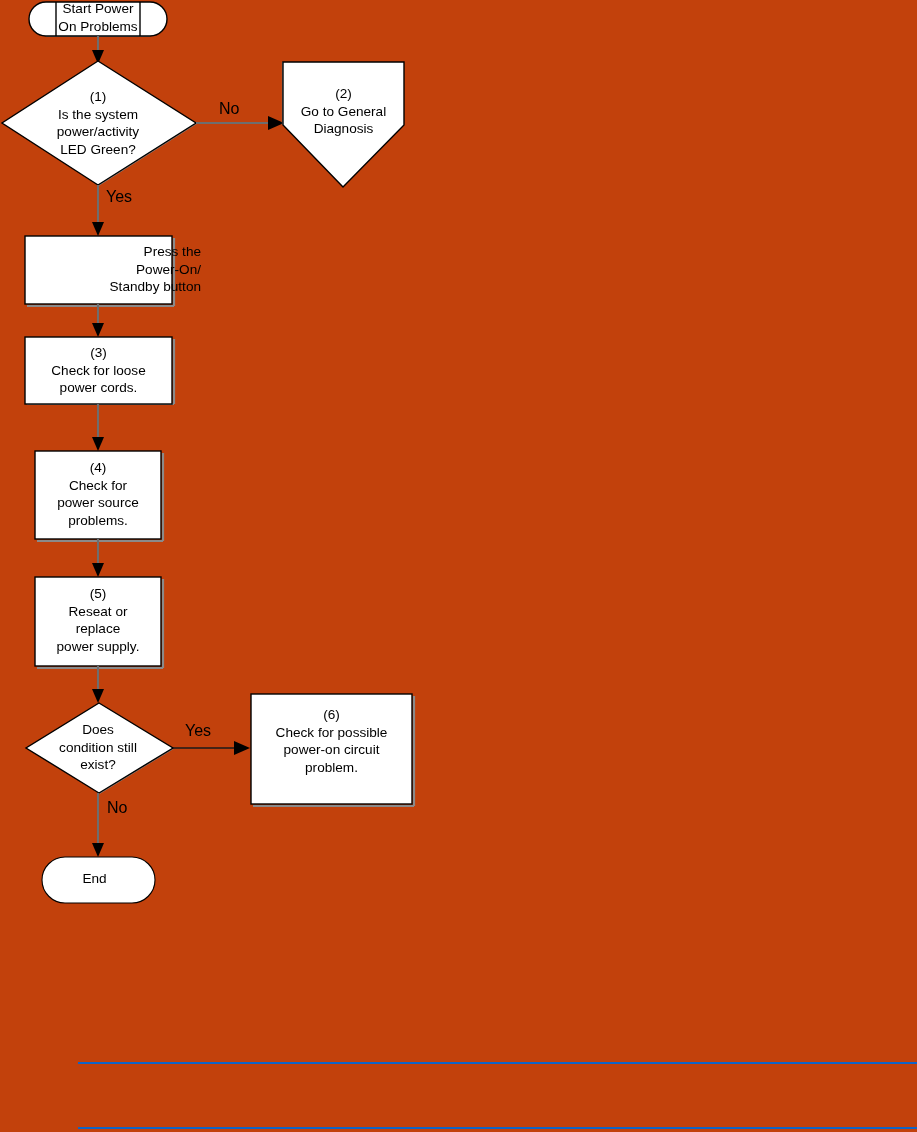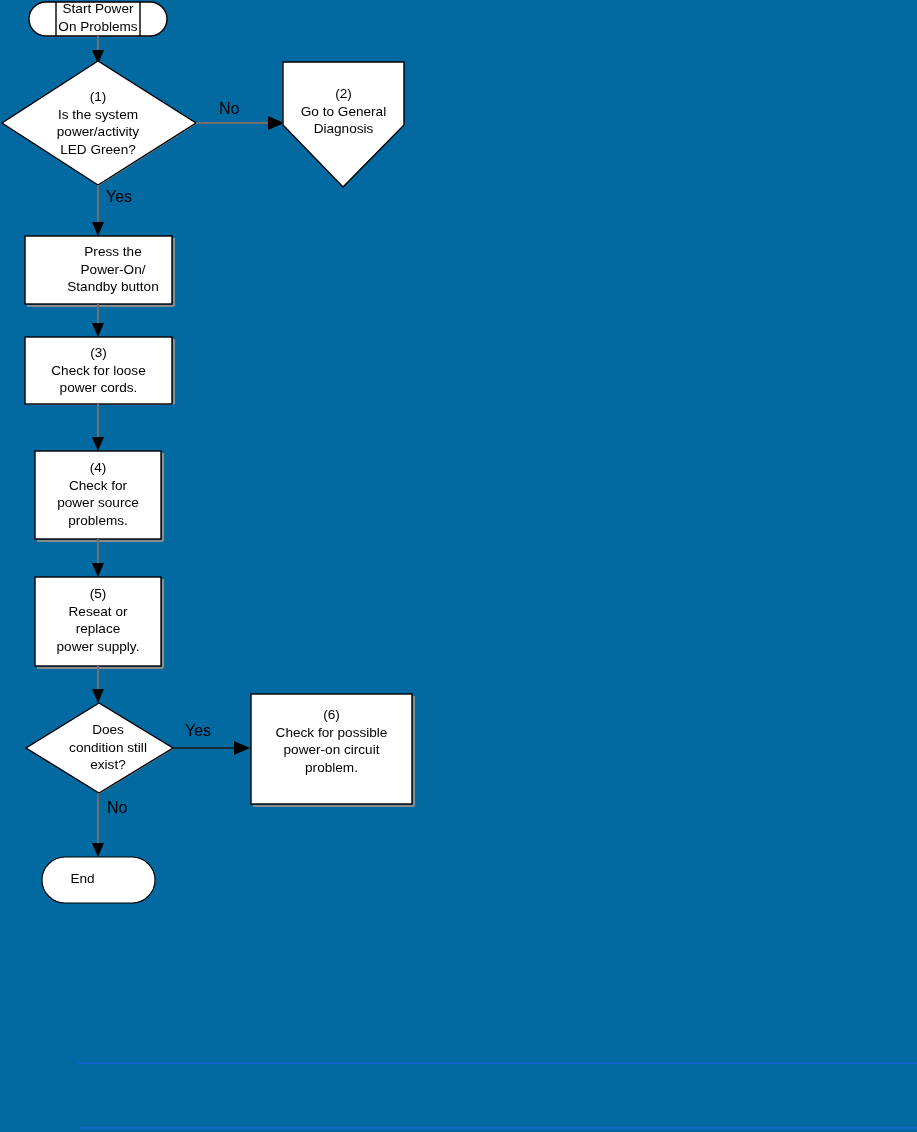--- a/index.html
+++ b/index.html
@@ -9,21 +9,21 @@
     background: #ffffff;
   }
   body {
     font-family: "Liberation Sans", sans-serif;
     color: #000000;
   }
   #page {
     position: relative;
     width: 917px;
     height: 1132px;
-    background: #0369a1;
+    background: #c2410c;
     overflow: hidden;
     text-decoration: underline;
   }
   #flow-svg {
     position: absolute;
     left: 0;
     top: 0;
     width: 917px;
     height: 1132px;
   }
@@ -198,48 +198,48 @@
 
   <div class="node-label" style="left:20px; top:88px; width:156px;">(1)
 Is the system
 power/activity
 LED Green?</div>
 
   <div class="node-label" style="left:283px; top:85px; width:121px;">(2)
 Go to General
 Diagnosis</div>
 
-  <div class="node-label" style="left:25px; top:243px; width:176px;">Press the
+  <div class="node-label" style="left:25px; top:243px; width:176px;text-align:right;">Press the
 Power-On/
 Standby button</div>
 
   <div class="node-label" style="left:20px; top:344px; width:157px;">(3)
 Check for loose
 power cords.</div>
 
   <div class="node-label" style="left:30px; top:459px; width:136px;">(4)
 Check for
 power source
 problems.</div>
 
   <div class="node-label" style="left:30px; top:585px; width:136px;">(5)
 Reseat or
 replace
 power supply.</div>
 
-  <div class="node-label" style="left:40px; top:721px; width:136px;text-align:center;">Does
+  <div class="node-label" style="left:30px; top:721px; width:136px;text-align:center;">Does
 condition still
 exist?</div>
 
   <div class="node-label" style="left:249px; top:706px; width:165px;">(6)
 Check for possible
 power-on circuit
 problem.</div>
 
-  <div class="node-label" style="left:30px; top:870px; width:105px;">End</div>
+  <div class="node-label" style="left:42px; top:870px; width:105px;">End</div>
 
   <div class="edge-label" style="left:219px; top:101px;">No</div>
 
   <div class="edge-label" style="left:106px; top:189px;">Yes</div>
 
   <div class="edge-label" style="left:185px; top:723px;">Yes</div>
 
   <div class="edge-label" style="left:107px; top:800px;">No</div>
 
   <div class="rule-line" style="left:78px; top:1062px; width:839px;"></div>

